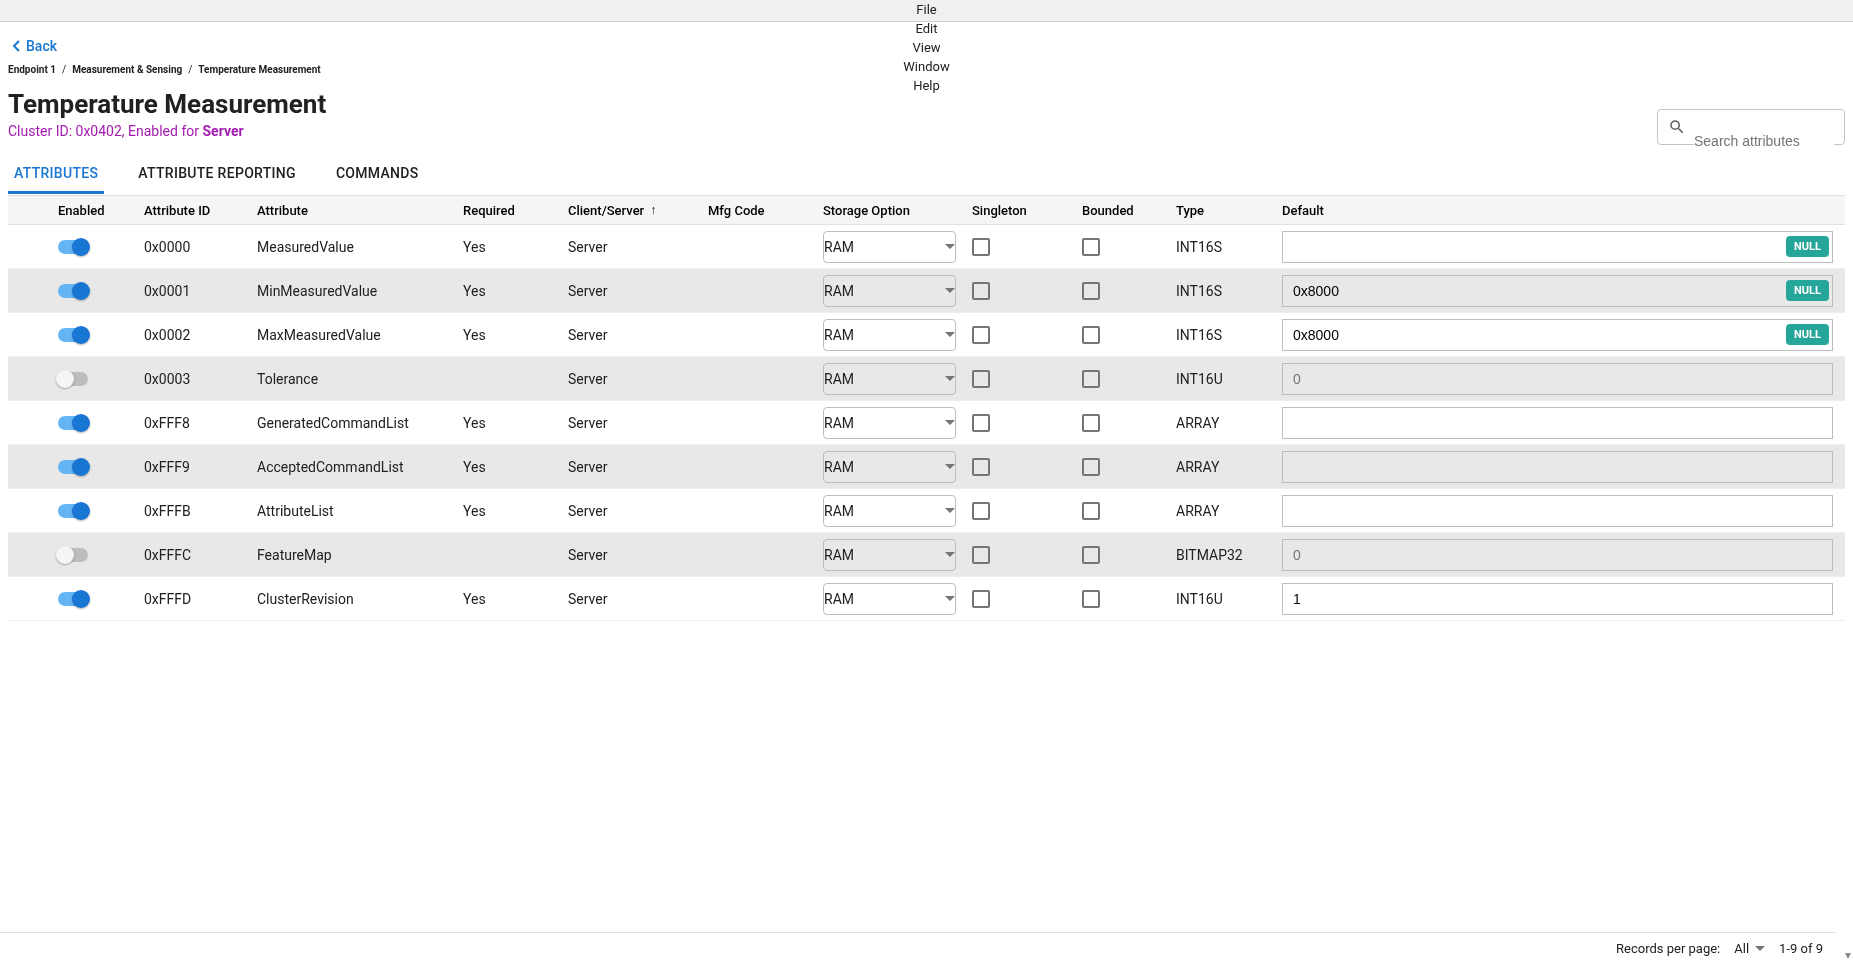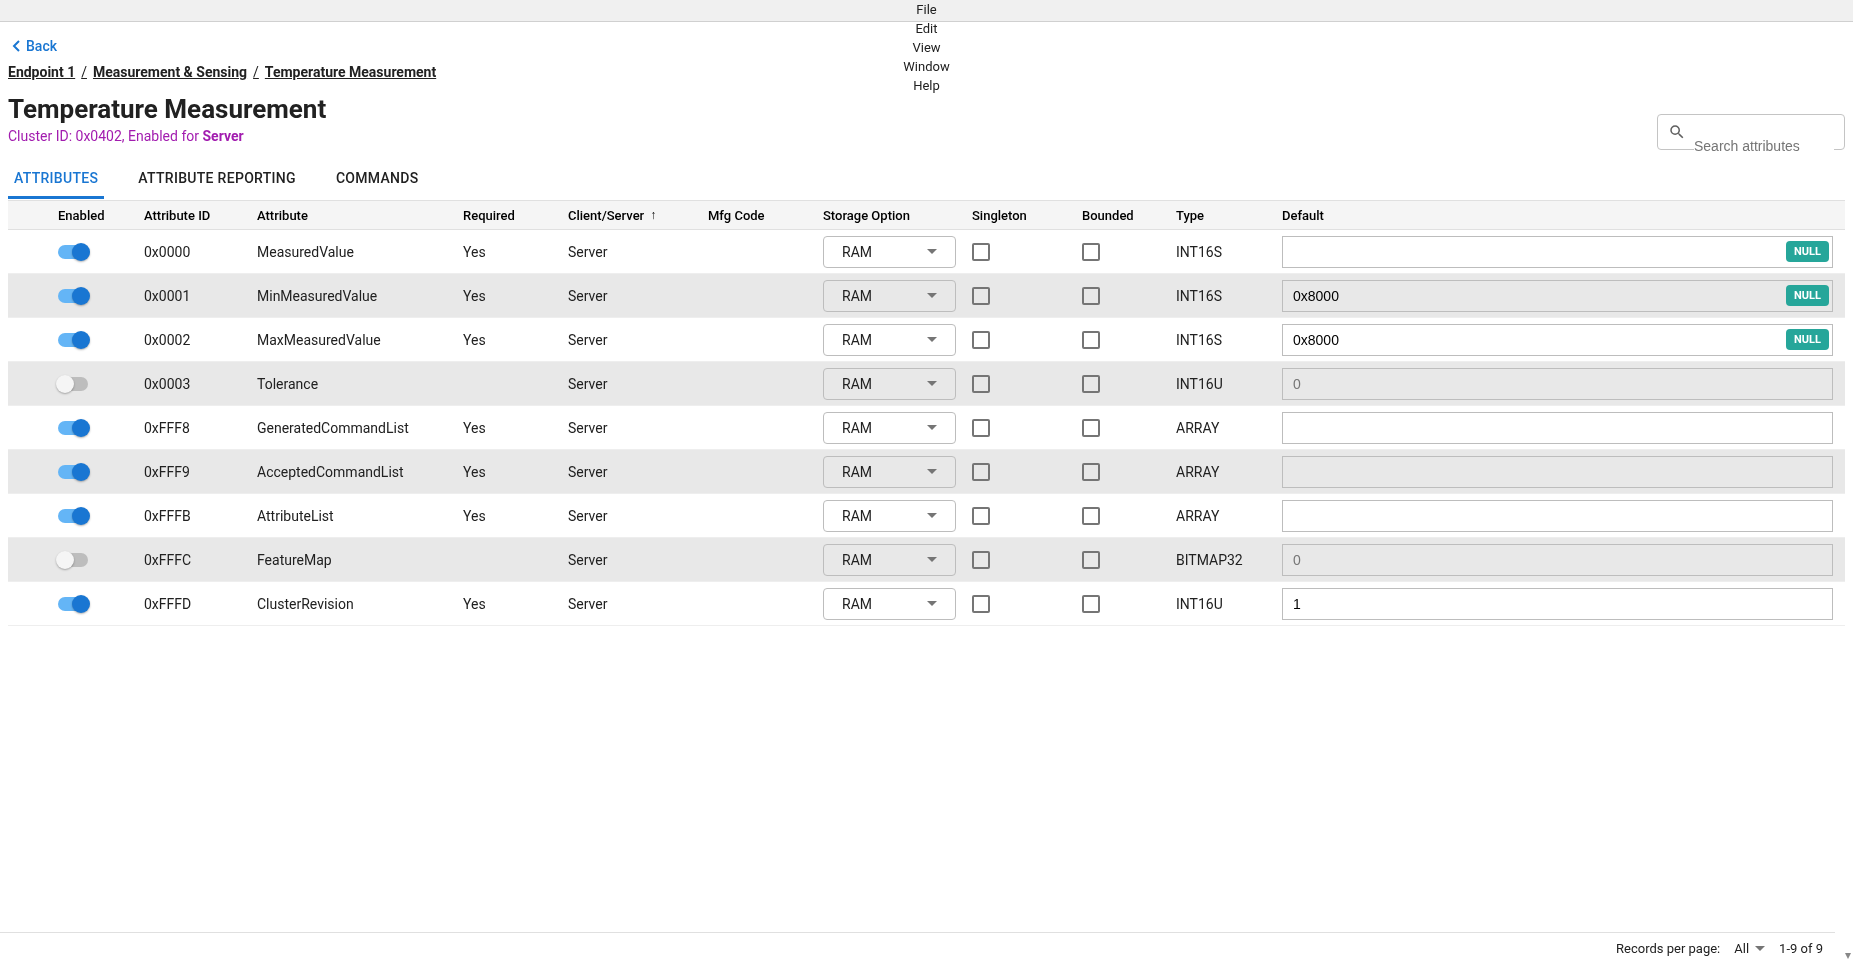--- a/index.html
+++ b/index.html
@@ -1,21 +1,21 @@
 <!DOCTYPE html>
 <html><head>
 <meta charset="utf-8">
 <style>
 * { box-sizing: border-box; margin: 0; padding: 0; }
 body { font-family: Roboto, Arial, sans-serif; font-size: 14px; color: #212121; background: #fff; }
 .menubar { background: #f0f0f0; border-bottom: 1px solid #d0d0d0; height: 22px; display: flex; align-items: center; padding: 0 8px; font-size: 13px; flex-direction: column; }
 .menubar-item { padding: 2px 10px; cursor: pointer; }
 .content { padding: 8px 8px 0 8px; position: relative; }
 .back-link { color: #1976d2; font-size: 14px; font-weight: 500; display: inline-flex; align-items: center; gap: 6px; padding: 8px 4px; cursor: pointer; }
-.breadcrumb { padding: 2px 0 14px 0; font-size: 14px; font-weight: 700; text-decoration: underline; }
+.breadcrumb { padding: 2px 0 14px 0; font-size: 10px; font-weight: 700; }
 .breadcrumb-sep { margin: 0 6px; font-weight: 400; }
 .header-row { display: flex; justify-content: space-between; align-items: flex-start; margin-bottom: 8px; }
 .title { font-size: 26px; font-weight: 700; margin-bottom: 4px; }
 .subtitle { font-size: 14px; color: #a21caf; }
 .subtitle b { font-weight: 700; }
 .search-box { border: 1px solid #c4c4c4; border-radius: 4px; height: 36px; width: 188px; display: flex; align-items: center; padding: 0 10px; gap: 8px; margin-top: 20px; }
 .search-box svg { width: 18px; height: 18px; fill: #5f5f5f; flex-shrink: 0; }
 .search-box input { border: none; outline: none; font-size: 14px; width: 100%; color: #666; margin-top: 28px; }
 .tabs { display: flex; gap: 28px; margin-top: 10px; border-bottom: 1px solid transparent; font-size: 14px; font-weight: 500; }
 .tab { padding: 10px 6px 10px 6px; cursor: pointer; letter-spacing: 0.3px; }
@@ -38,21 +38,21 @@
 .c-default { flex: 1; padding-right: 12px; }
 .sort-arrow { margin-left: 6px; font-size: 12px; }
 
 
 .toggle { width: 30px; height: 14px; background: #64b5f6; border-radius: 8px; position: relative; cursor: pointer; }
 .toggle .knob { position: absolute; width: 18px; height: 18px; background: #1976d2; border-radius: 50%; top: -2px; right: -2px; box-shadow: 0 1px 2px rgba(0,0,0,0.3); }
 .toggle.off { background: #bdbdbd; }
 .toggle.off .knob { background: #f5f5f5; left: -2px; right: auto; }
 
 
-.select { border: 1px solid #bdbdbd; border-radius: 4px; height: 32px; width: 134px; display: flex; align-items: center; justify-content: space-between; padding: 0 18px; font-size: 14px; cursor: pointer; background: #fff; }
+.select { border: 1px solid #bdbdbd; border-radius: 4px; height: 32px; width: 134px; display: flex; align-items: center; justify-content: space-between; padding: 0 0; font-size: 14px; cursor: pointer; background: #fff; }
 .row.alt .select { background: #e8e8e8; }
 .tri-down { width: 0; height: 0; border-left: 5px solid transparent; border-right: 5px solid transparent; border-top: 5px solid #757575; }
 
 
 .check { width: 18px; height: 18px; border: 2px solid #757575; border-radius: 2px; cursor: pointer; }
 
 
 .default-wrap { display: flex; align-items: center; width: 100%; border: 1px solid #bdbdbd; border-radius: 0; height: 32px; background: #fff; overflow: hidden; }
 .row.alt .default-wrap { background: #e8e8e8; }
 .default-wrap.disabled { background: #e8e8e8; }

